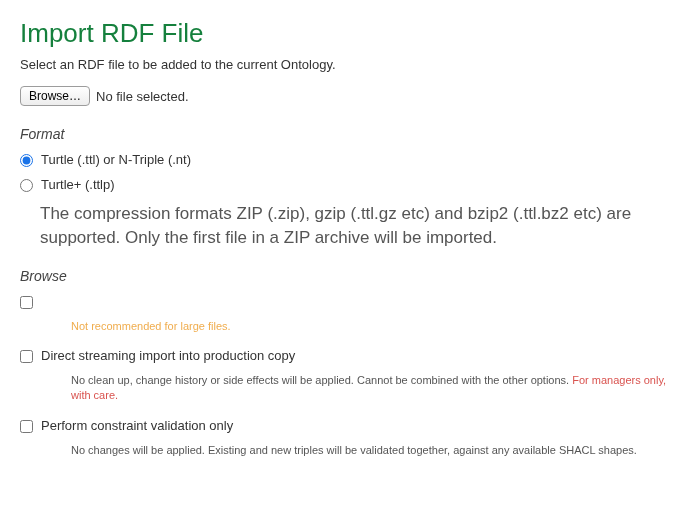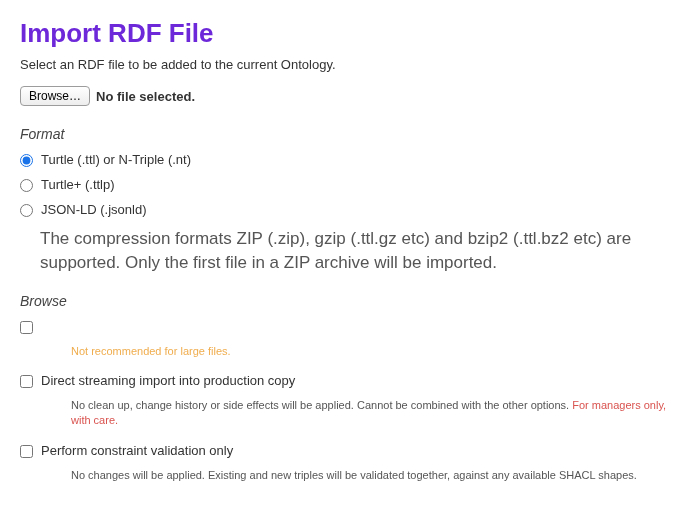--- a/index.html
+++ b/index.html
@@ -8,23 +8,23 @@
     width: 689px;
     font-family: "Helvetica Neue", Helvetica, Arial, sans-serif;
     color: #333;
     background: #fff;
   }
   .page {
     padding: 18px 20px 24px 20px;
   }
   h1 {
     font-size: 26px;
-    font-weight: 700;
+    font-weight: 400;
     margin: 0 0 8px 0;
-    color: #6d28d9;
+    color: #15803d;
   }
   .intro {
     font-size: 13px;
     margin-bottom: 14px;
   }
   .file-row {
     display: flex;
     align-items: center;
     gap: 6px;
     margin-bottom: 20px;
@@ -33,21 +33,20 @@
     font-size: 12px;
     padding: 2px 8px;
     border: 1px solid #9c9c9c;
     border-radius: 4px;
     background: linear-gradient(#ffffff, #ededed);
     cursor: pointer;
     text-align: center;
   }
   .file-status {
     font-size: 13px;
-    font-weight: bold;
   }
   .section-heading {
     font-size: 14px;
     color: #444;
     margin-bottom: 10px;
     font-style: italic;
   }
   .format-group {
     margin-bottom: 6px;
   }
@@ -102,24 +101,20 @@
 
   <div class="format-group">
     <label class="radio-row">
       <input type="radio" name="fmt" checked="" style="">
       <span>Turtle (.ttl) or N-Triple (.nt)</span>
     </label>
     <label class="radio-row">
       <input type="radio" name="fmt" style="">
       <span>Turtle+ (.ttlp)</span>
     </label>
-    <label class="radio-row">
-      <input type="radio" name="fmt" style="">
-      <span>JSON-LD (.jsonld)</span>
-    </label>
   </div>
 
   <div class="compression-note">The compression formats ZIP (.zip), gzip (.ttl.gz etc) and bzip2 (.ttl.bz2 etc) are supported. Only the first file in a ZIP archive will be imported.</div>
 
   <div class="section-heading">Browse</div>
 
   <div class="option-block">
     <label class="check-row">
       <input type="checkbox" style="">
     </label>

